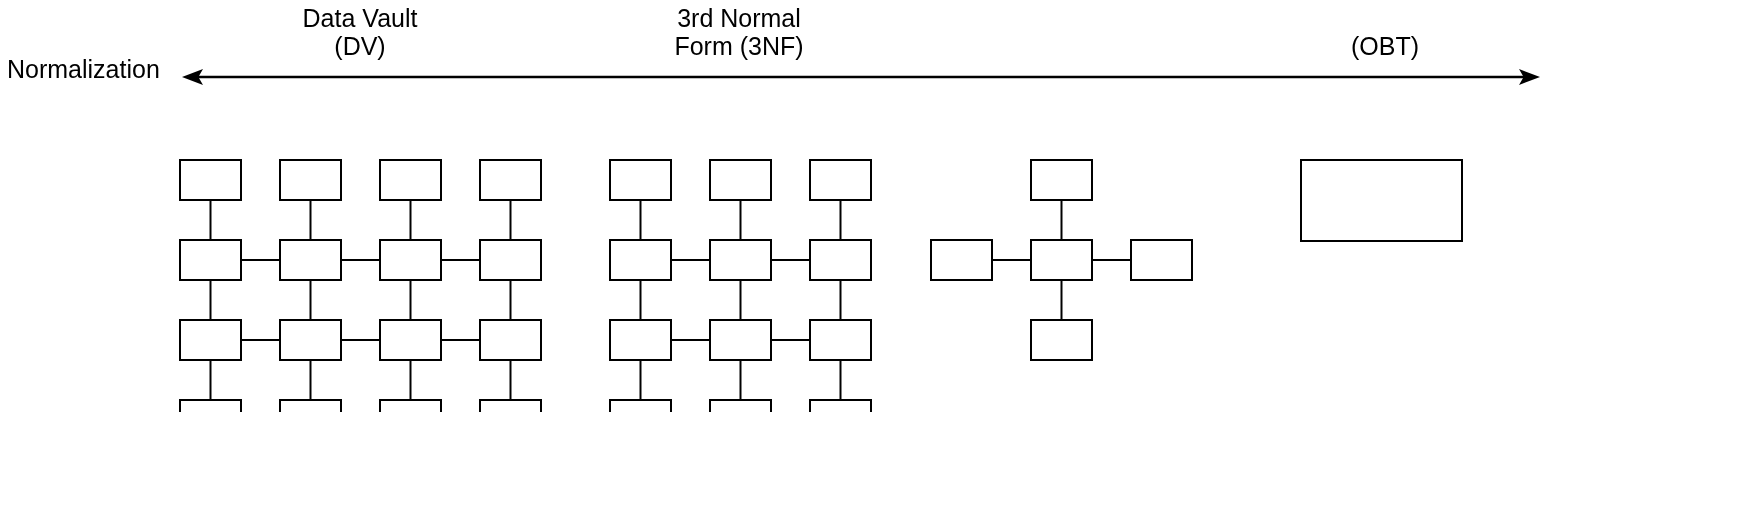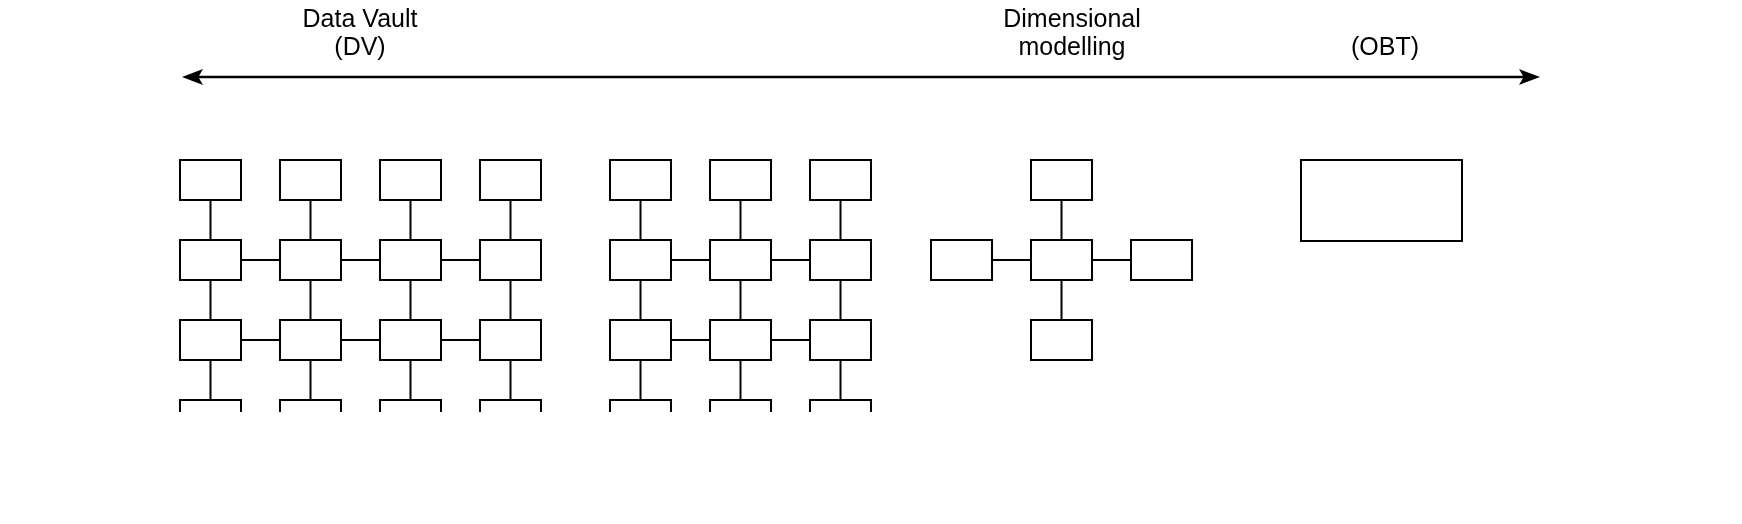--- a/index.html
+++ b/index.html
@@ -139,26 +139,27 @@
       <g>
         <rect x="1301" y="160" width="161" height="81" fill="#ffffff" stroke="#000000" stroke-width="2"></rect>
       </g>
     </svg>
 
   <div class="approach-label" style="left:360px">
     <span>Data Vault</span><br>
     <span>(DV)</span>
   </div>
 
+  <div class="approach-label" style="left:739px">
+    <span>3rd Normal</span><br>
+    <span>Form (3NF)</span>
+  </div>
 
-  <div class="approach-label" style="left:1072px">
-    <span>Dimensional</span><br>
-    <span>modelling</span>
-  </div>
 
   <div class="approach-label" style="left:1385px">
     <br>
     <span>(OBT)</span>
   </div>
 
+  <div class="axis-label" id="axis-left">Normalization</div>
 
 
 </div>
 
 </body></html>

